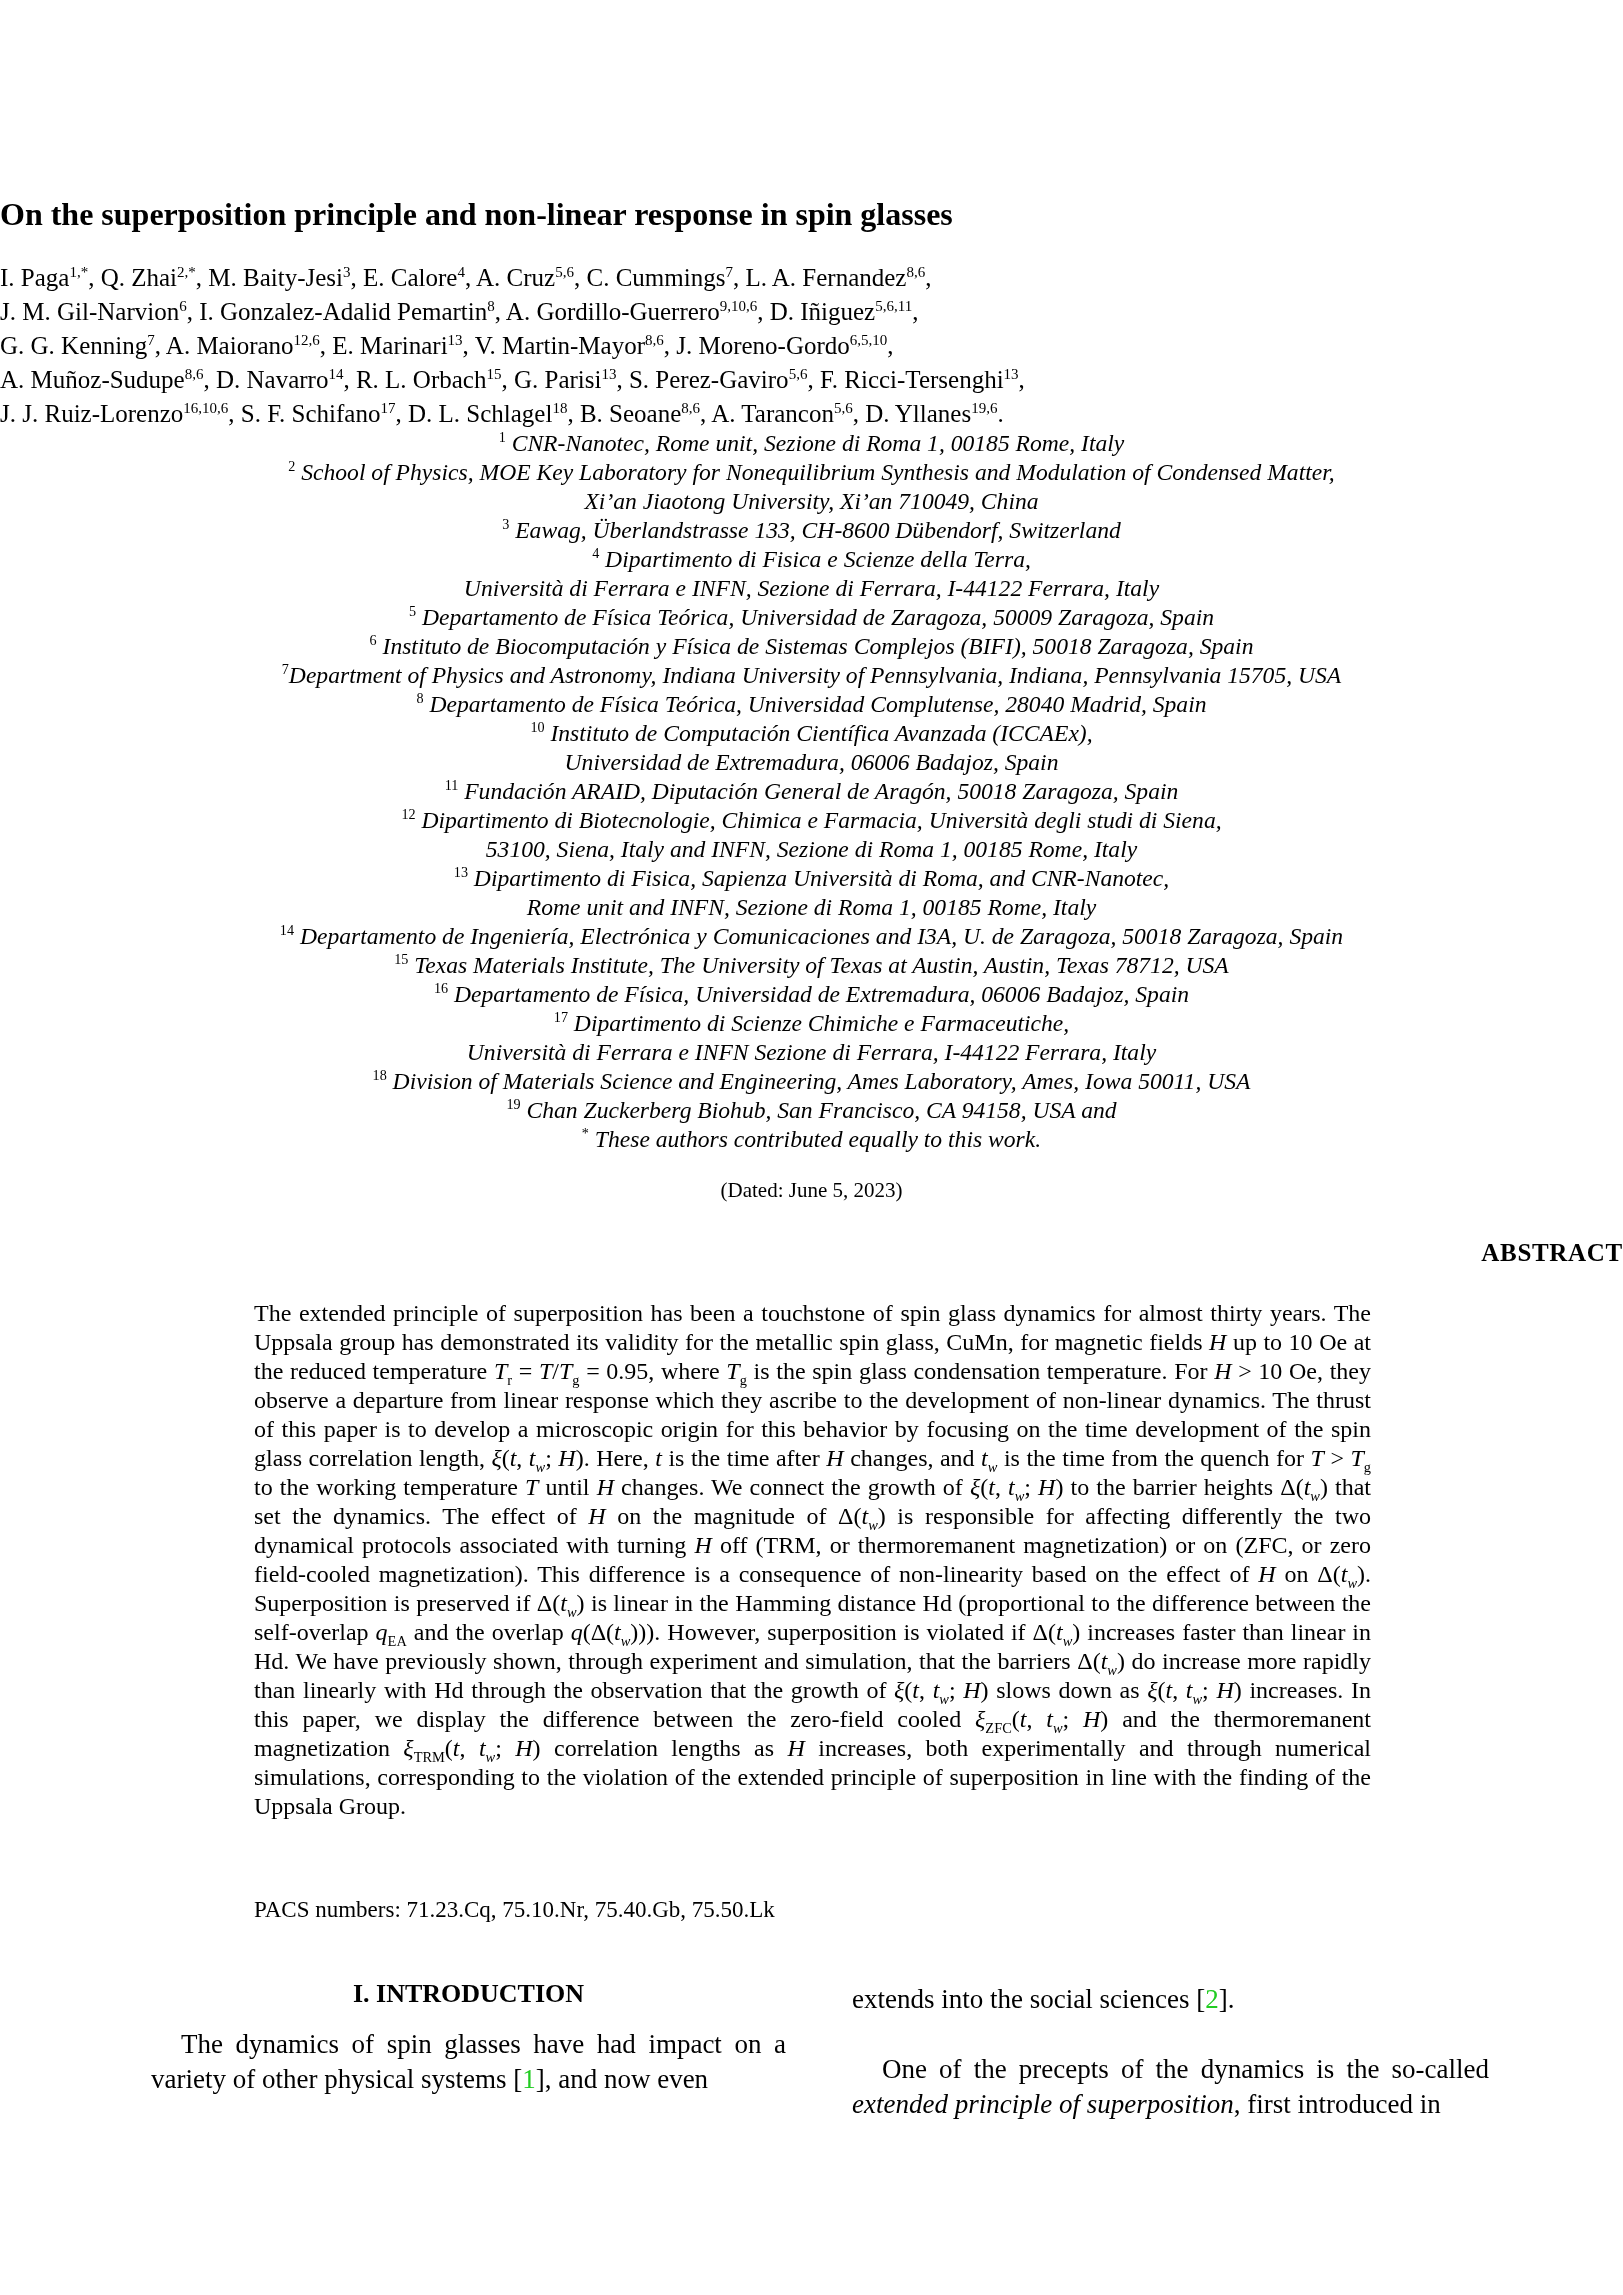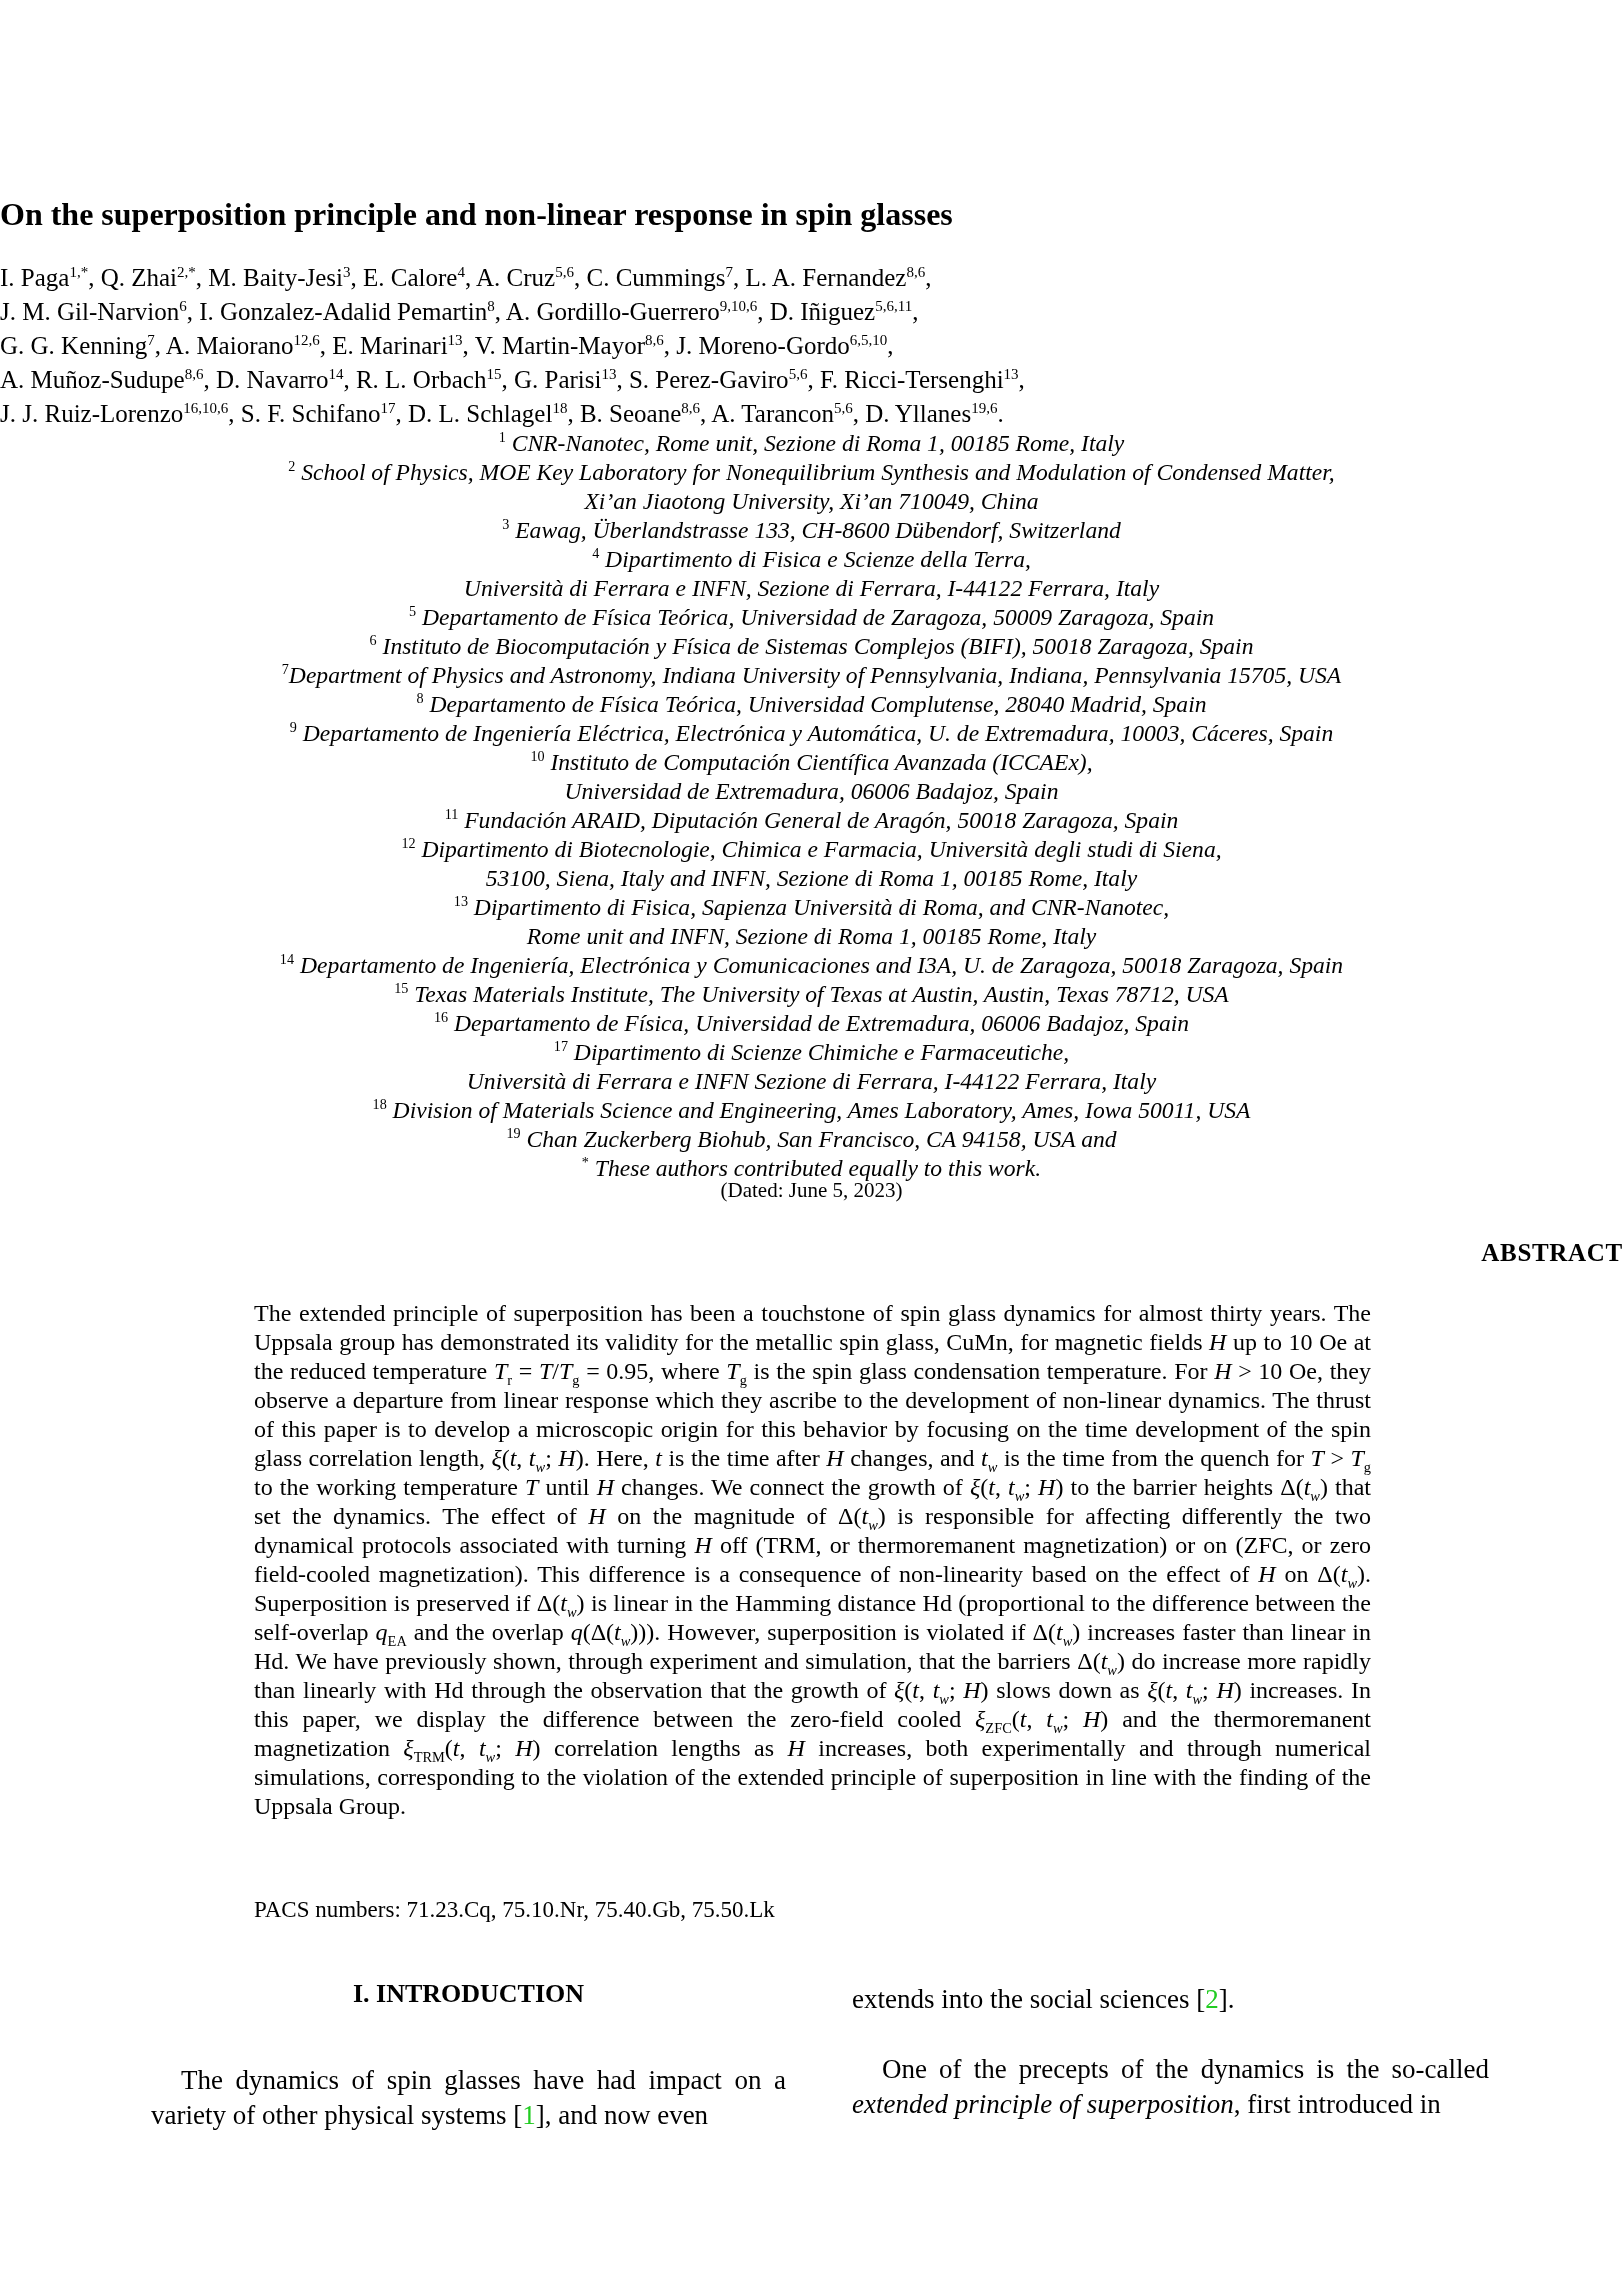--- a/index.html
+++ b/index.html
@@ -69,21 +69,21 @@
   .col-left  { left: 151px;  width: 635px; }
   .col-right { left: 852px; width: 637px; }
   .sec-head {
     text-align: center;
     font-weight: 700;
     font-size: 26px;
     margin: 0 0 0 0;
     padding-top: 5.2px;
   }
   .body-par { margin: 0; }
-  .col-left .body-par { margin-top: 52px; }
+  .col-left .body-par { margin-top: 16px; }
   .col-right .first-par { padding-top: 10.5px; }
   .col-right .gap { margin-top: 35px; }
   .indent { text-indent: 30px; }
   
   .i   { font-style: italic; }
   .sup { vertical-align: super; font-size: 60%; line-height: 0; }
   .sub { vertical-align: sub;   font-size: 60%; line-height: 0; }
   .ref { color: #22cc22; }
 </style>
 </head>
@@ -105,21 +105,20 @@
       <div><span class="sup">1</span><span class="i"> CNR-Nanotec, Rome unit, Sezione di Roma 1, 00185 Rome, Italy</span></div>
       <div><span class="sup">2</span><span class="i"> School of Physics, MOE Key Laboratory for Nonequilibrium Synthesis and Modulation of Condensed Matter,</span></div>
       <div><span class="i">Xi’an Jiaotong University, Xi’an 710049, China</span></div>
       <div><span class="sup">3</span><span class="i"> Eawag, Überlandstrasse 133, CH-8600 Dübendorf, Switzerland</span></div>
       <div><span class="sup">4</span><span class="i"> Dipartimento di Fisica e Scienze della Terra,</span></div>
       <div><span class="i">Università di Ferrara e INFN, Sezione di Ferrara, I-44122 Ferrara, Italy</span></div>
       <div><span class="sup">5</span><span class="i"> Departamento de Física Teórica, Universidad de Zaragoza, 50009 Zaragoza, Spain</span></div>
       <div><span class="sup">6</span><span class="i"> Instituto de Biocomputación y Física de Sistemas Complejos (BIFI), 50018 Zaragoza, Spain</span></div>
       <div><span class="sup">7</span><span class="i">Department of Physics and Astronomy, Indiana University of Pennsylvania, Indiana, Pennsylvania 15705, USA</span></div>
       <div><span class="sup">8</span><span class="i"> Departamento de Física Teórica, Universidad Complutense, 28040 Madrid, Spain</span></div>
-      <div><span class="sup">9</span><span class="i"> Departamento de Ingeniería Eléctrica, Electrónica y Automática, U. de Extremadura, 10003, Cáceres, Spain</span></div>
       <div><span class="sup">10</span><span class="i"> Instituto de Computación Científica Avanzada (ICCAEx),</span></div>
       <div><span class="i">Universidad de Extremadura, 06006 Badajoz, Spain</span></div>
       <div><span class="sup">11</span><span class="i"> Fundación ARAID, Diputación General de Aragón, 50018 Zaragoza, Spain</span></div>
       <div><span class="sup">12</span><span class="i"> Dipartimento di Biotecnologie, Chimica e Farmacia, Università degli studi di Siena,</span></div>
       <div><span class="i">53100, Siena, Italy and INFN, Sezione di Roma 1, 00185 Rome, Italy</span></div>
       <div><span class="sup">13</span><span class="i"> Dipartimento di Fisica, Sapienza Università di Roma, and CNR-Nanotec,</span></div>
       <div><span class="i">Rome unit and INFN, Sezione di Roma 1, 00185 Rome, Italy</span></div>
       <div><span class="sup">14</span><span class="i"> Departamento de Ingeniería, Electrónica y Comunicaciones and I3A, U. de Zaragoza, 50018 Zaragoza, Spain</span></div>
       <div><span class="sup">15</span><span class="i"> Texas Materials Institute, The University of Texas at Austin, Austin, Texas 78712, USA</span></div>
       <div><span class="sup">16</span><span class="i"> Departamento de Física, Universidad de Extremadura, 06006 Badajoz, Spain</span></div>

